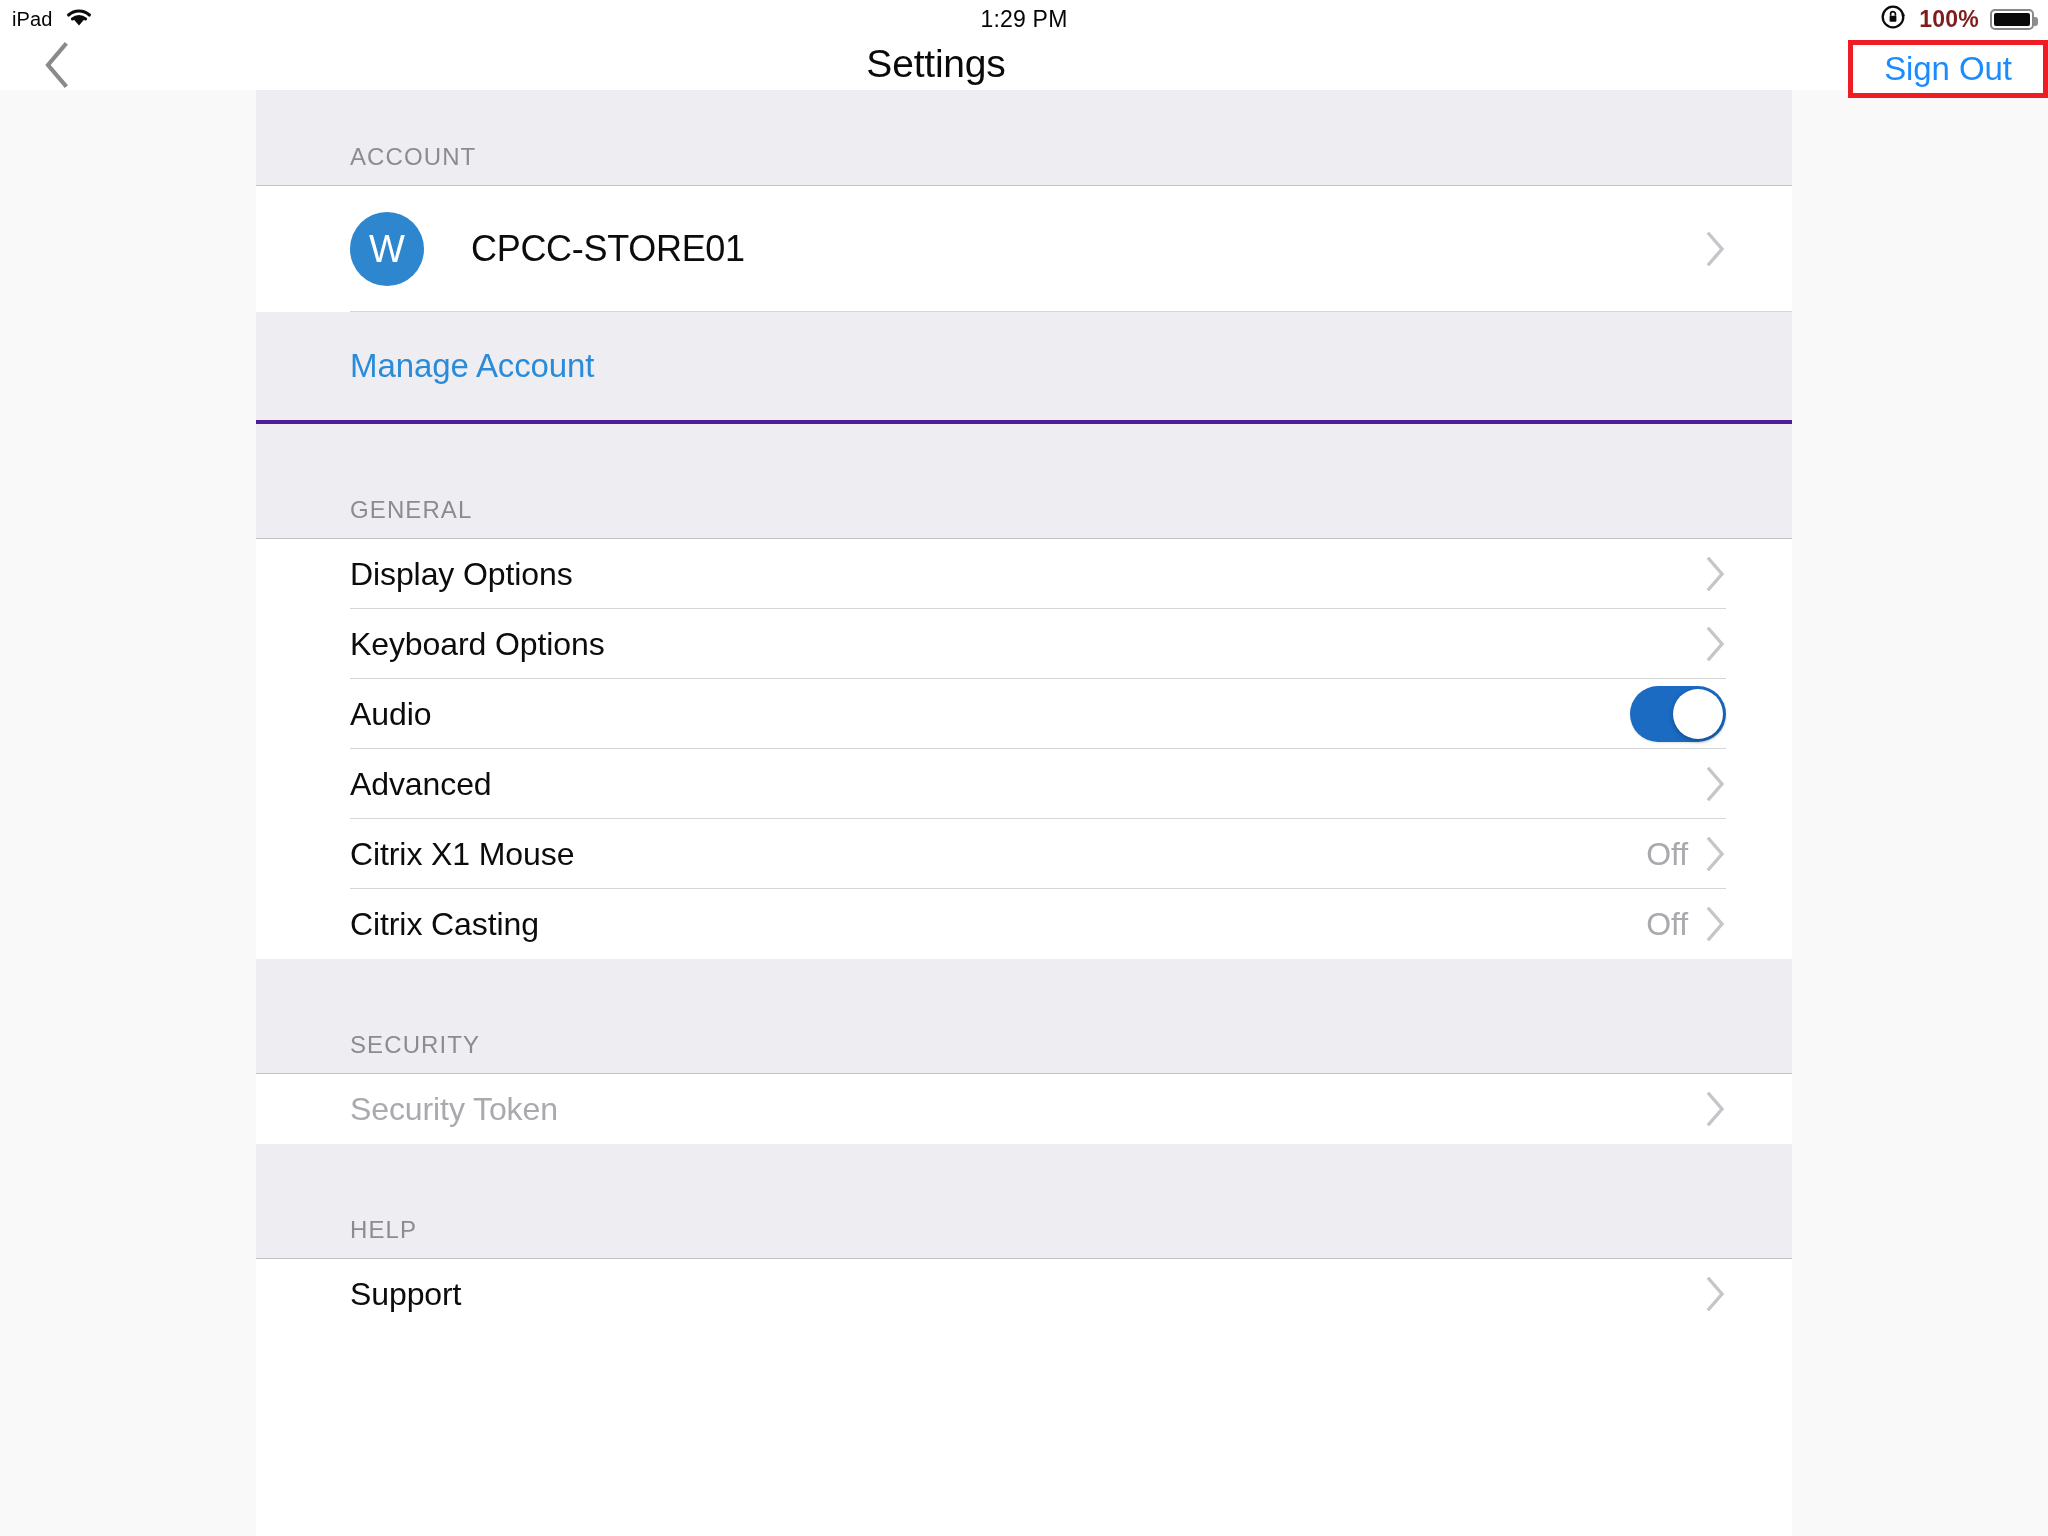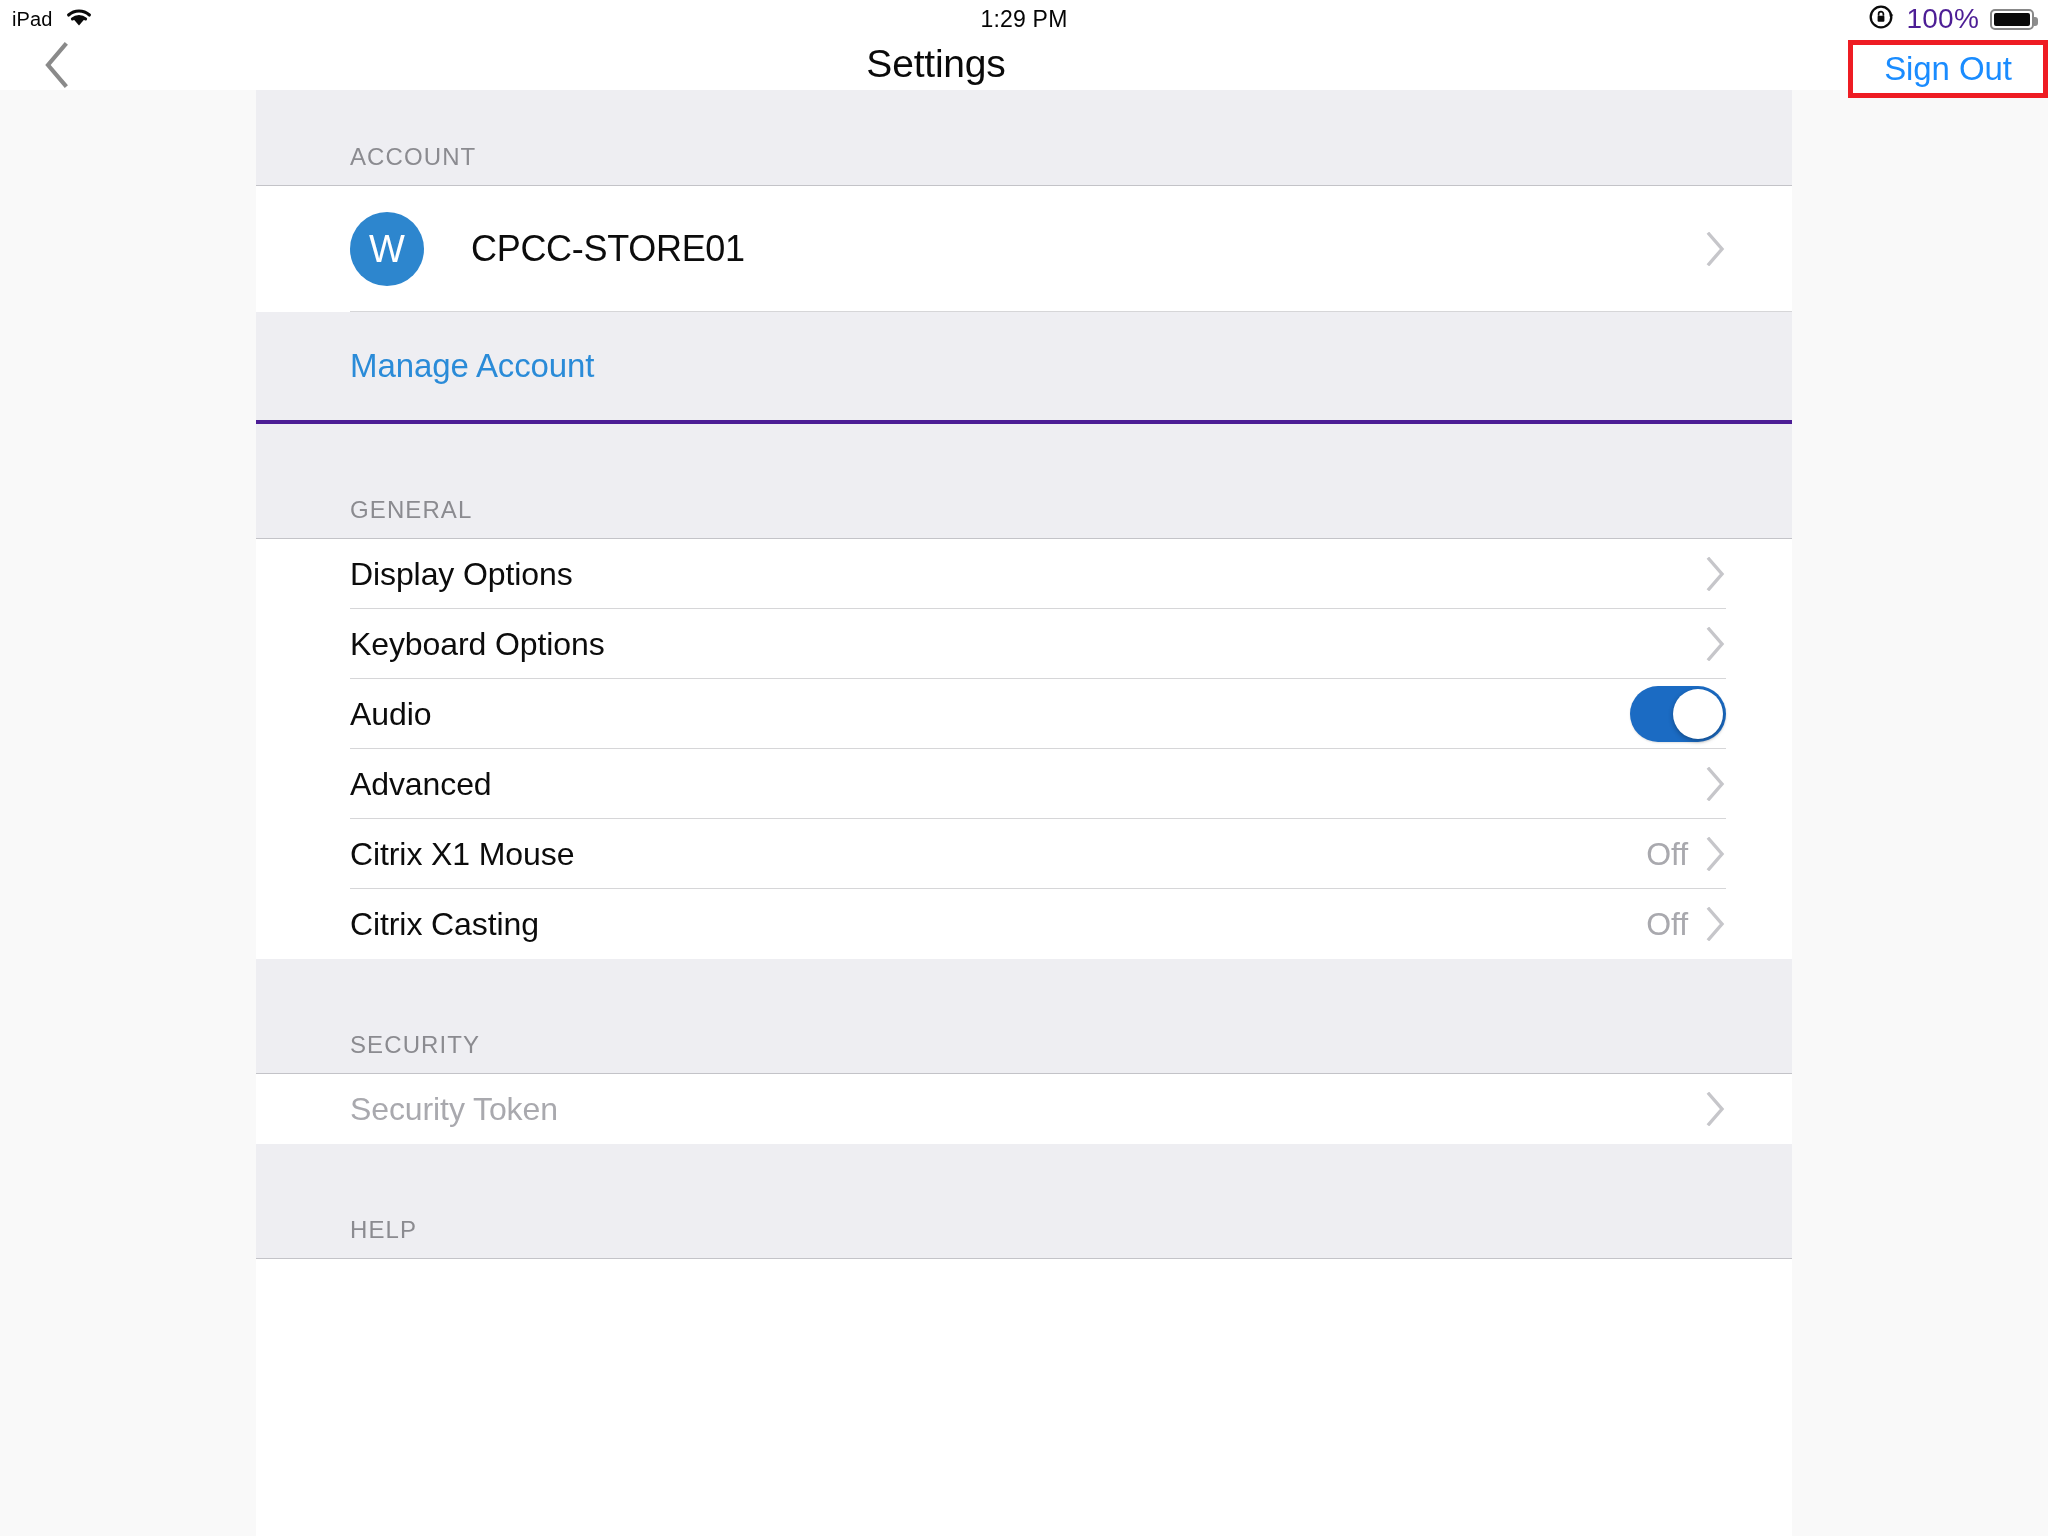--- a/index.html
+++ b/index.html
@@ -27,21 +27,21 @@
   .wifi-icon{ display:block; }
   .sb-center{
     position:absolute; left:0; width:2048px; top:0; height:38px;
     display:flex; align-items:center; justify-content:center;
   }
   .sb-time{ font-size:23px; color:#050505; font-weight:400; letter-spacing:.2px;}
   .sb-right{
     position:absolute; right:14px; top:0; height:38px;
     display:flex; align-items:center; gap:11px;
   }
-  .sb-battery-pct{ font-size:28px; color:#4c1d95; letter-spacing:.2px; }
+  .sb-battery-pct{ font-size:23px; color:#7f1d1d; letter-spacing:.2px;font-weight:bold; }
   .battery{
     position:relative; width:44px; height:21px;
     border:2px solid #888; border-radius:5px;
     display:flex; align-items:center;
   }
   .battery::after{
     content:""; position:absolute; right:-6px; top:6px;
     width:4px; height:9px; background:#8d8d8d;
     border-radius:0 3px 3px 0;
   }
@@ -327,14 +327,23 @@
           <path d="M3 2 L16 17 L3 32" stroke="#c6c6ca" stroke-width="3.4" fill="none" stroke-linecap="square"></path>
         </svg>
     </div>
 
   </div>
 
   <div class="section-header tall">
     <span class="sh-text">HELP</span>
   </div>
 
+  <div class="row nosep">
+    <span class="row-label">Support</span>
+    <div class="chevron">
+      <svg width="20" height="34" viewBox="0 0 20 34">
+          <path d="M3 2 L16 17 L3 32" stroke="#c6c6ca" stroke-width="3.4" fill="none" stroke-linecap="square"></path>
+        </svg>
+    </div>
+
+  </div>
 
 </div>
 
 </body></html>

